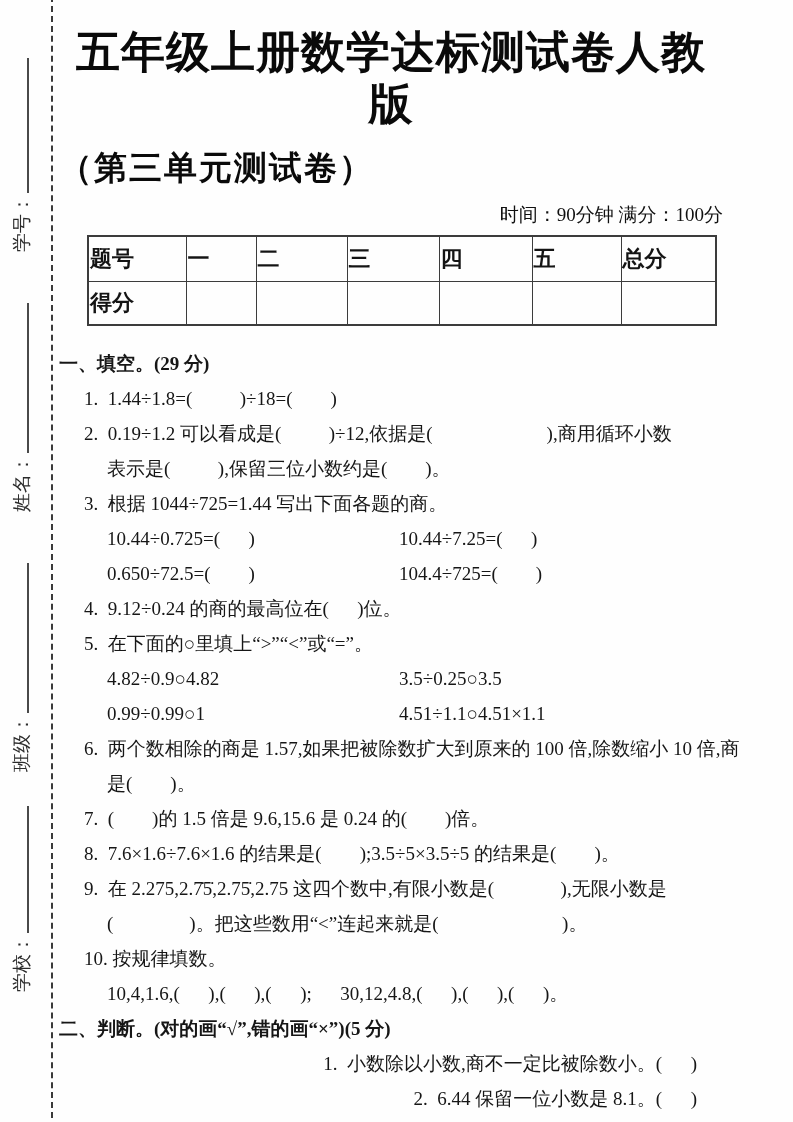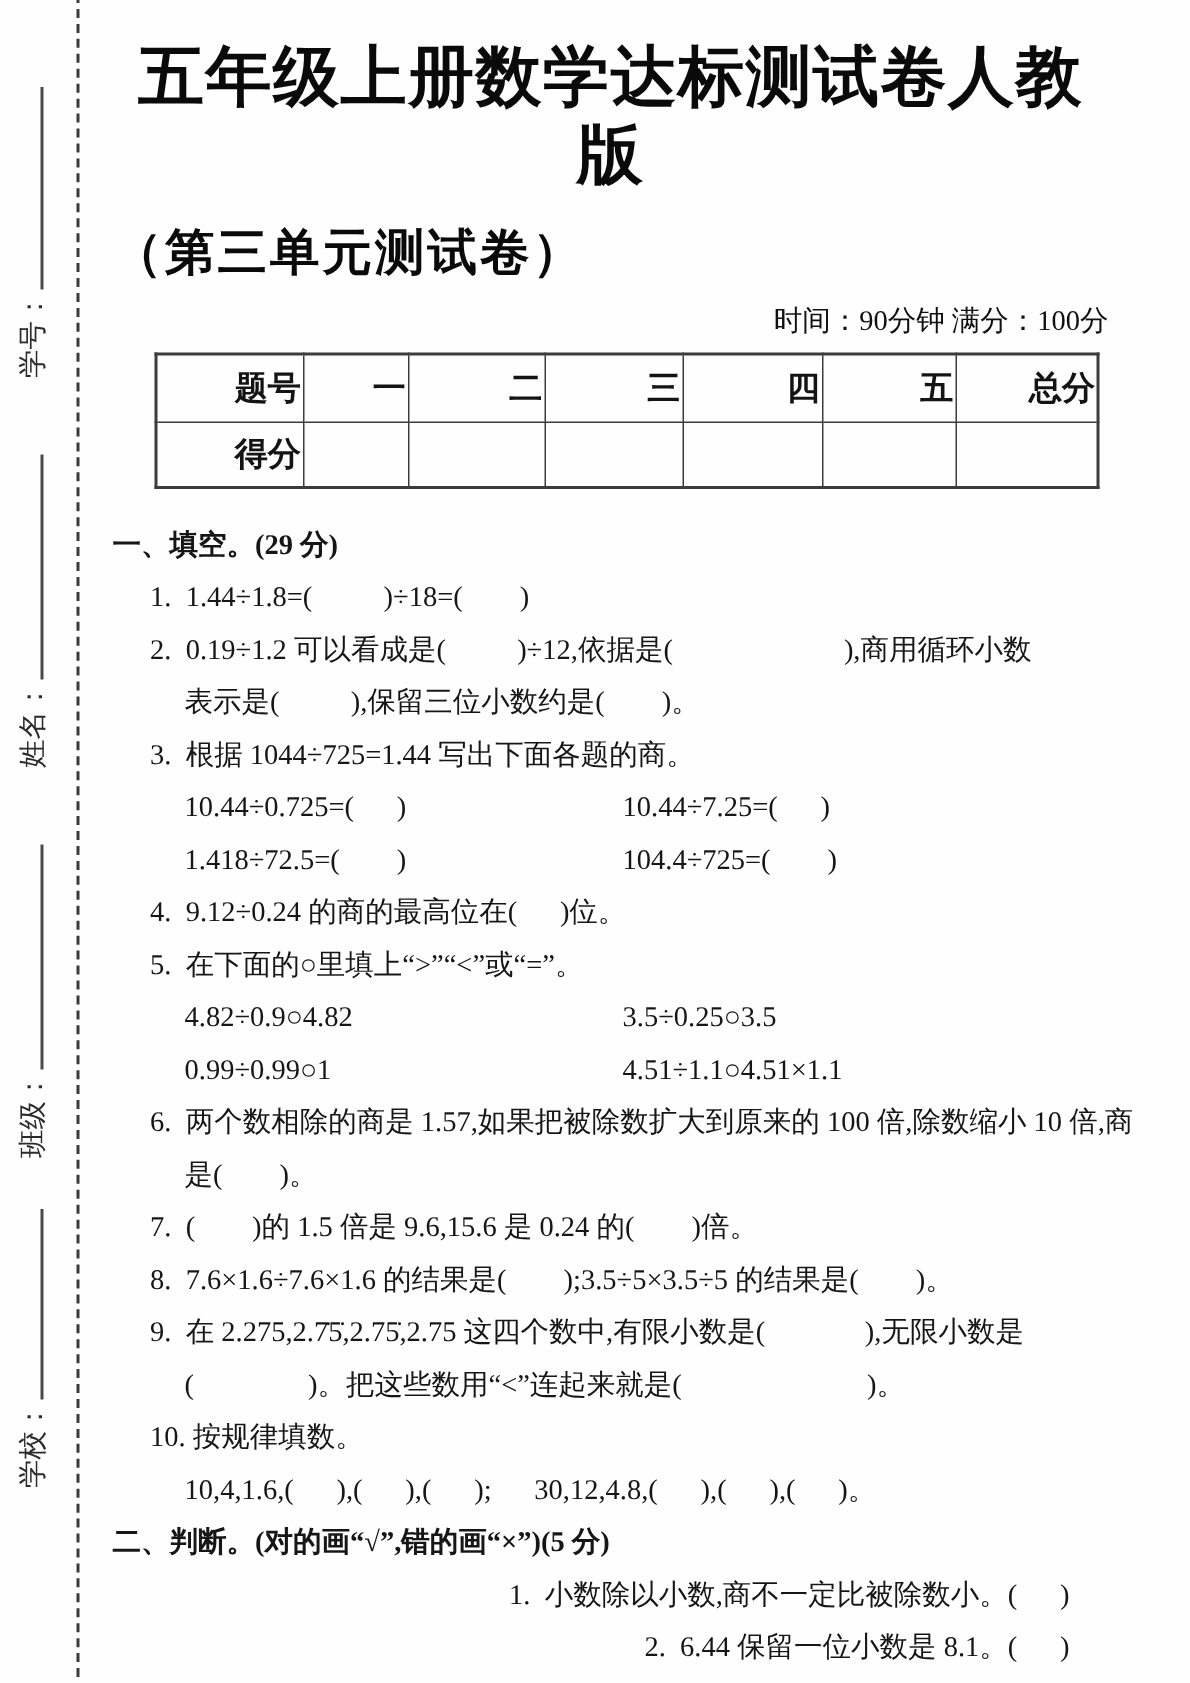--- a/index.html
+++ b/index.html
@@ -22,21 +22,21 @@
     transform:rotate(-90deg); transform-origin:0 0;
     font-size:19px; white-space:nowrap; color:#2b2b2b;
   }
   .side-line {
     display:inline-block; height:2px;
     border-bottom:2px solid #4a4a4a;
     vertical-align:-1px; margin-left:2px;
   }
 
   
-  .content { position:absolute; left:75px; top:0; width:664px; }
+  .content { position:absolute; left:59px; top:0; width:664px; }
 
   .title {
     margin-top:26px; text-align:center;
     font-family:"Liberation Sans","DejaVu Sans",sans-serif;
     font-weight:bold; font-size:44px; line-height:52px; letter-spacing:1px;
     color:#0a0a0a;
   }
   .subtitle {
     margin-top:16px; text-align:left;
     font-family:"Liberation Sans","DejaVu Sans",sans-serif;
@@ -47,21 +47,21 @@
     margin-top:13px; text-align:right;
     font-size:19px; line-height:24px; font-weight:400; color:#101010;
   }
 
   .score-table {
     border-collapse:collapse; table-layout:fixed;
     margin:8px 0 0 28px;
     border:2px solid #3c3c3c;
   }
   .score-table td {
-    border:1.5px solid #3c3c3c; text-align:right;
+    border:1.5px solid #3c3c3c; text-align:left;
     font-size:22px; font-weight:bold; color:#141414;
   }
   .score-table tr.hdr td { height:42px; }
   .score-table tr.scr td { height:40px; }
 
   .ln { font-size:19px; line-height:35px; white-space:pre; color:#161616; }
   .sec { font-weight:bold; }
   .sec1 { margin-top:20px; }
   .num  { padding-left:25px; }
   .cont { padding-left:48px; }
@@ -130,21 +130,21 @@
 
   <div class="ln num">1.  1.44÷1.8=(          )÷18=(        )</div>
   <div class="ln num">2.  0.19÷1.2 可以看成是(          )÷12,依据是(                        ),商用循环小数</div>
   <div class="ln cont">表示是(          ),保留三位小数约是(        )。</div>
   <div class="ln num">3.  根据 1044÷725=1.44 写出下面各题的商。</div>
   <div class="ln two">
     <span class="l">10.44÷0.725=(      )</span>
     <span>10.44÷7.25=(      )</span>
   </div>
   <div class="ln two">
-    <span class="l">1.418÷72.5=(        )</span>
+    <span class="l">0.650÷72.5=(        )</span>
     <span>104.4÷725=(        )</span>
   </div>
   <div class="ln num">4.  9.12÷0.24 的商的最高位在(      )位。</div>
   <div class="ln num">5.  在下面的○里填上“&gt;”“&lt;”或“=”。</div>
   <div class="ln two">
     <span class="l">4.82÷0.9○4.82</span>
     <span>3.5÷0.25○3.5</span>
   </div>
   <div class="ln two">
     <span class="l">0.99÷0.99○1</span>

